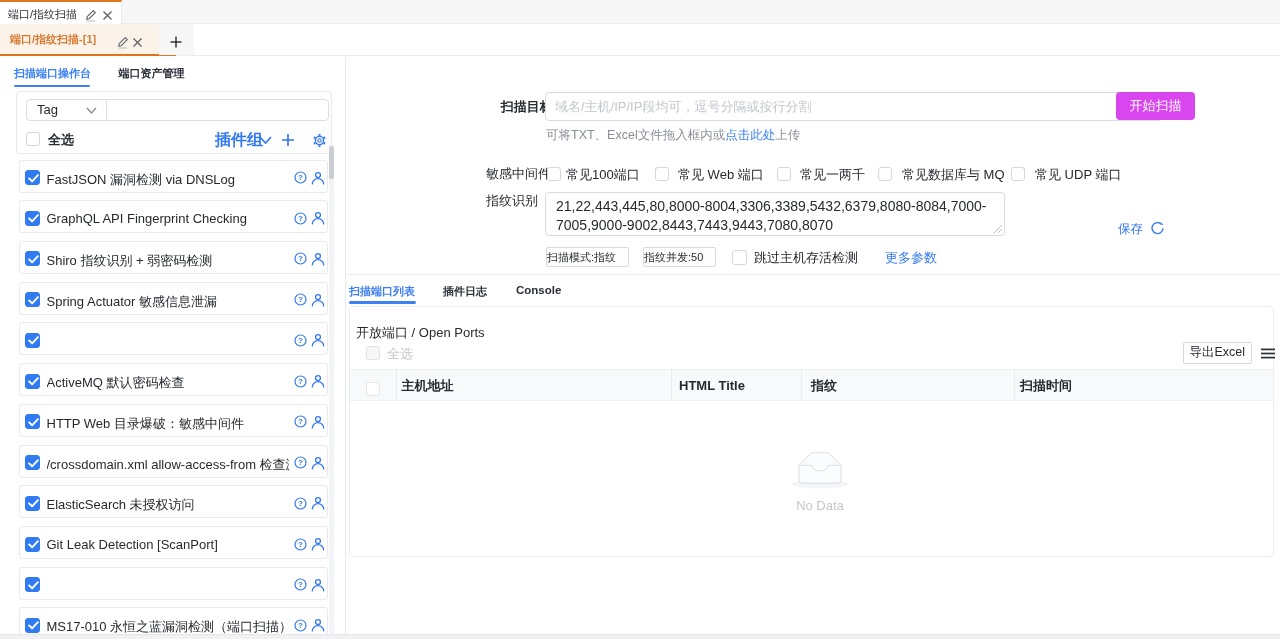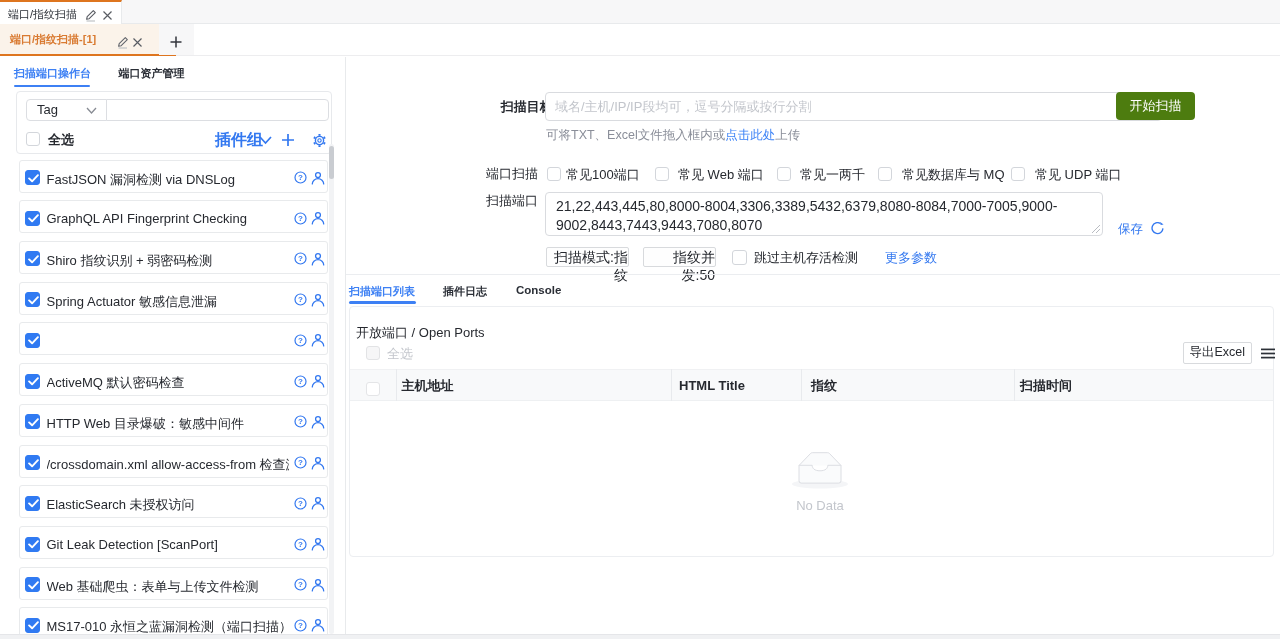--- a/index.html
+++ b/index.html
@@ -31,30 +31,30 @@
 .lrow .cbx svg{left:1.5px;top:2.5px;}
 .lrow .lt{position:absolute;left:26.5px;top:10px;font-size:13px;color:#26292f;white-space:nowrap;width:242px;overflow:hidden;}
 .lrow .qic{position:absolute;left:273.5px;top:10.5px;}
 .lrow .pic{position:absolute;left:290.5px;top:10px;}
 #lscroll{left:329px;top:144px;width:5px;height:490px;background:#f2f3f5;border-radius:3px;}
 #lthumb{left:329px;top:146px;width:5px;height:33px;background:#c9ccd1;border-radius:3px;}
 #vsep{left:345px;top:57px;width:1px;height:577px;background:#e8eaec;}
 
 #lab-target{left:474px;top:92px;width:83px;height:29px;text-align:right;font-size:13px;font-weight:bold;line-height:29px;}
 #inp-target{left:545px;top:92px;width:617px;height:29px;border:1px solid #d9dbdf;border-radius:4px;background:#fff;font-size:13px;line-height:27px;color:#c2c5cb;padding-left:9px;}
-#btn-scan{left:1116px;top:91.5px;width:79px;height:28.5px;background:#4d7c0f;border-radius:4px;color:#fff;font-size:13px;text-align:center;line-height:28.5px;}
+#btn-scan{left:1116px;top:91.5px;width:79px;height:28.5px;background:#d946ef;border-radius:4px;color:#fff;font-size:13px;text-align:center;line-height:28.5px;}
 #hint{left:546px;top:127.5px;font-size:12.5px;color:#8a8e99;line-height:14px;}
 #hint b{color:#3b82f6;font-weight:normal;}
 #lab-preset{left:486px;top:167px;font-size:13px;line-height:14px;}
 .pcb{top:167px;}
 .pcl{position:absolute;top:167.5px;font-size:13px;line-height:14px;color:#26292f;}
 #lab-ports{left:486px;top:194px;font-size:13px;line-height:14px;}
-#ta-ports{left:545px;top:192px;width:558px;height:44px;border:1px solid #d9dbdf;border-radius:4px;background:#fff;font-size:14px;line-height:19.7px;color:#26292f;padding:3.5px 10px;}
+#ta-ports{left:545px;top:192px;width:460px;height:44px;border:1px solid #d9dbdf;border-radius:4px;background:#fff;font-size:14px;line-height:19.7px;color:#26292f;padding:3.5px 10px;}
 #save{left:1118px;top:221.5px;font-size:12.5px;color:#3378f0;line-height:14px;}
-.sbtn{position:absolute;top:247px;height:20px;border:1px solid #d8dadd;border-radius:2px;background:#fefefe;font-size:14px;line-height:18px;text-align:right;color:#26292f;}
+.sbtn{position:absolute;top:247px;height:20px;border:1px solid #d8dadd;border-radius:2px;background:#fefefe;font-size:11px;line-height:18px;text-align:left;color:#26292f;}
 #skipcb{left:732px;top:249.5px;width:15px;height:15px;}
 #skiplab{left:754px;top:250.5px;font-size:13px;line-height:14px;}
 #morelab{left:876px;top:250.5px;font-size:13px;color:#3378f0;line-height:14px;margin-left:9px;}
 #hdiv{left:346px;top:274px;width:934px;height:1px;background:#ebedf0;}
 #itab1{left:349px;top:283.5px;font-size:11px;font-weight:bold;color:#3d80f4;}
 #itab2{left:443px;top:283.5px;font-size:11px;font-weight:bold;color:#2a2e36;}
 #itab3{left:516px;top:283.5px;font-size:11.5px;font-weight:bold;color:#2a2e36;}
 #iunder{left:348.5px;top:301px;width:67px;height:2.5px;background:#3d80f4;border-radius:2px;}
 
 #tbox{left:349px;top:306px;width:925px;height:250.5px;border:1px solid #eceef1;border-radius:4px;background:#fff;}
@@ -283,21 +283,20 @@
       <circle cx="7" cy="4.1" r="2.45" fill="none" stroke="#3378f0" stroke-width="1.3"></circle>
       <path d="M1.3 12.9 a5.7 5.2 0 0 1 11.4 0" fill="none" stroke="#3378f0" stroke-width="1.3" stroke-linecap="round"></path>
     </svg>
 </div>
 <div class="lrow" style="top:566.7px">
 <span class="cbx on">
       <svg width="11" height="9" viewBox="0 0 11 9">
         <polyline points="1.1,4.4 4.1,7.3 9.9,1.2" fill="none" stroke="#fff" stroke-width="1.9" stroke-linecap="round" stroke-linejoin="round"></polyline>
       </svg>
     </span>
-<span class="lt">Web 基础爬虫：表单与上传文件检测</span>
 <svg class="qic" width="13" height="13" viewBox="0 0 13 13">
       <circle cx="6.5" cy="6.5" r="5.5" fill="none" stroke="#3378f0" stroke-width="1.2"></circle>
       <text x="6.5" y="9.3" font-size="8" font-weight="bold" fill="#3378f0" text-anchor="middle" font-family="Liberation Sans, sans-serif">?</text>
     </svg>
     <svg class="pic" width="14" height="14" viewBox="0 0 14 14">
       <circle cx="7" cy="4.1" r="2.45" fill="none" stroke="#3378f0" stroke-width="1.3"></circle>
       <path d="M1.3 12.9 a5.7 5.2 0 0 1 11.4 0" fill="none" stroke="#3378f0" stroke-width="1.3" stroke-linecap="round"></path>
     </svg>
 </div>
 <div class="lrow" style="top:607.4px">
@@ -321,33 +320,33 @@
 <div class="a" id="vsep"></div>
 
 <div class="a" id="lab-target">扫描目标:</div>
 <div class="a" id="inp-target">域名/主机/IP/IP段均可，逗号分隔或按行分割
 <svg class="a" style="right:1px;bottom:1px" width="10" height="10" viewBox="0 0 10 10">
       <path d="M9 1 L1 9 M9 5 L5 9" stroke="#b9bcc2" stroke-width="1"></path>
     </svg></div>
 <div class="a" id="btn-scan">开始扫描</div>
 <div class="a" id="hint">可将TXT、Excel文件拖入框内或<b>点击此处</b>上传</div>
 
-<div class="a" id="lab-preset">端口扫描</div>
+<div class="a" id="lab-preset">敏感中间件</div>
 <span class="cbx a pcb" style="left:547px"></span>
 <span class="pcl" style="left:566px">常见100端口</span>
 <span class="cbx a pcb" style="left:655px"></span>
 <span class="pcl" style="left:678px">常见 Web 端口</span>
 <span class="cbx a pcb" style="left:777px"></span>
 <span class="pcl" style="left:800px">常见一两千</span>
 <span class="cbx a pcb" style="left:878px"></span>
 <span class="pcl" style="left:902px">常见数据库与 MQ</span>
 <span class="cbx a pcb" style="left:1011px"></span>
 <span class="pcl" style="left:1035px">常见 UDP 端口</span>
 
-<div class="a" id="lab-ports">扫描端口</div>
+<div class="a" id="lab-ports">指纹识别</div>
 <div class="a" id="ta-ports">21,22,443,445,80,8000-8004,3306,3389,5432,6379,8080-8084,7000-7005,9000-9002,8443,7443,9443,7080,8070
 <svg class="a" style="right:1px;bottom:1px" width="10" height="10" viewBox="0 0 10 10">
       <path d="M9 1 L1 9 M9 5 L5 9" stroke="#b9bcc2" stroke-width="1"></path>
     </svg></div>
 <div class="a" id="save">保存</div>
 <svg class="a" style="left:1150.5px;top:222px" width="13" height="13" viewBox="0 0 13 13">
     <path d="M9.4 1.5 A5.45 5.45 0 1 0 11.95 6.4" fill="none" stroke="#3378f0" stroke-width="1.35"></path>
     <path d="M9.1 0.1 l0.55 2.9 2.9-0.5 z" fill="#3378f0"></path>
   </svg>
 

